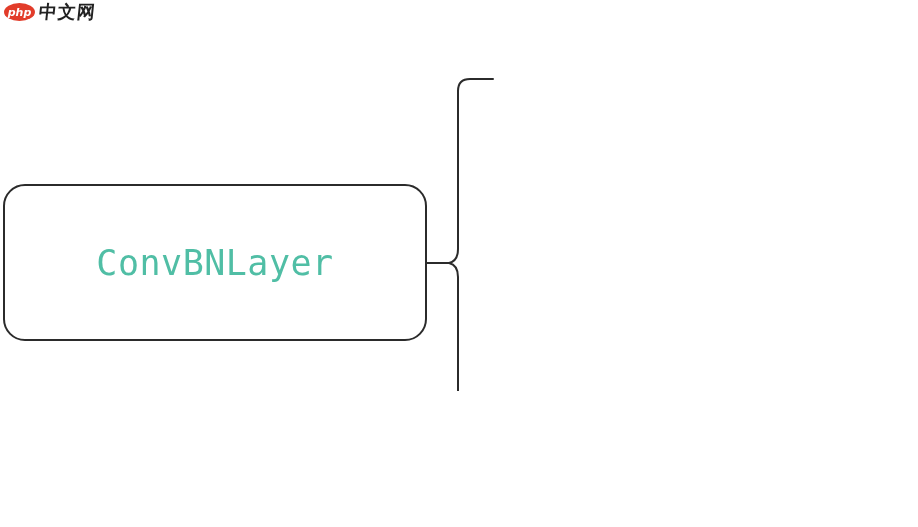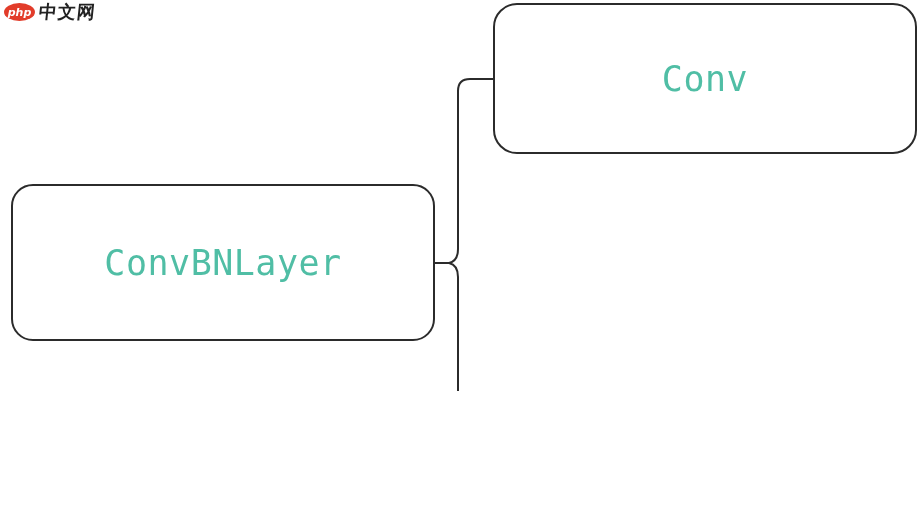--- a/index.html
+++ b/index.html
@@ -84,21 +84,21 @@
     cursor: default;
   }
   .node .label {
     font-family: "DejaVu Sans Mono", monospace;
     font-size: 35px;
     letter-spacing: 0.5px;
     color: var(--node-text);
     white-space: nowrap;
   }
   .node.root {
-    left: 11px;
+    left: 3px;
     top: 184px;
     width: 424px;
     height: 157px;
     border-radius: 22px;
   }
   .node.child-top {
     left: 493px;
     top: 3px;
     width: 424px;
     height: 151px;
@@ -124,18 +124,15 @@
 
   <svg class="connectors" viewBox="0 0 918 527">
     <path d="M427,263 H449"></path>
     <path d="M493,79 H470 Q458,79 458,91 V249 Q458,261 449,263 Q458,265 458,277 V435 Q458,447 470,447 H493"></path>
   </svg>
 
   <div class="node root">
     <span class="label">ConvBNLayer</span>
   </div>
 
-  <div class="node child-top">
-    <span class="label">Conv</span>
-  </div>
 
 
 </div>
 
 </body></html>

